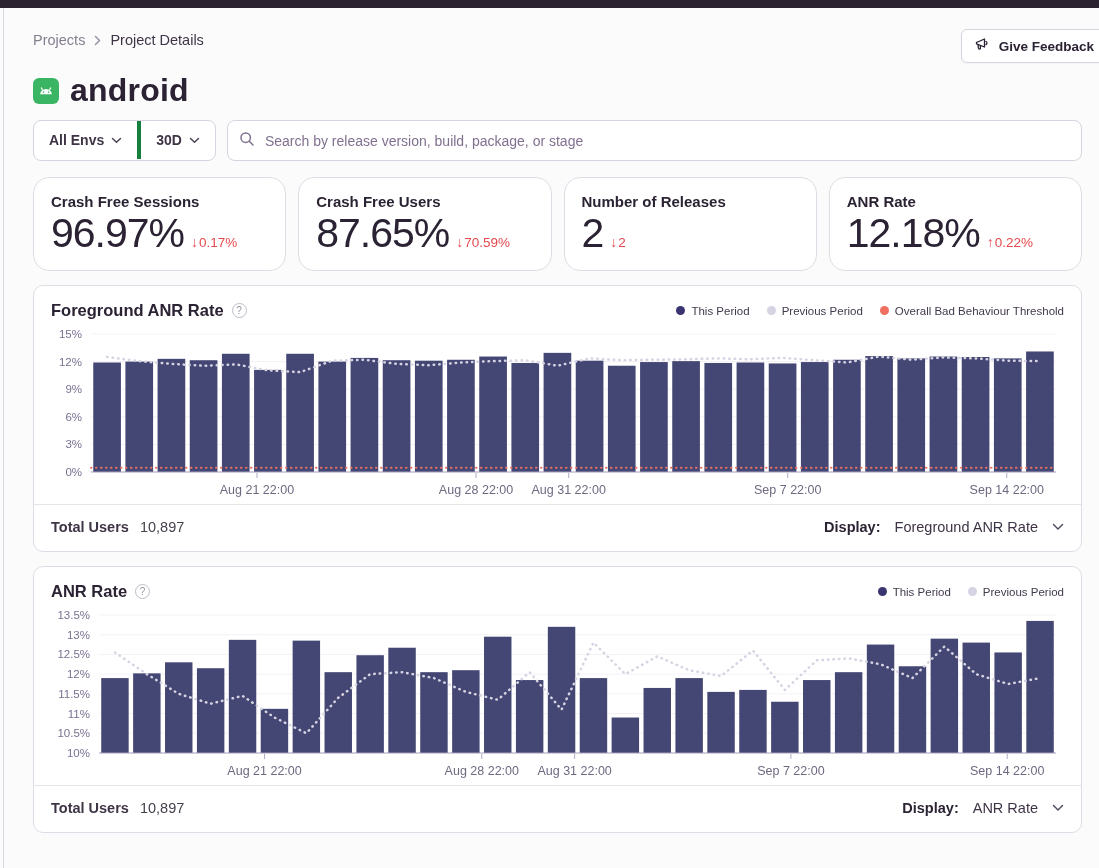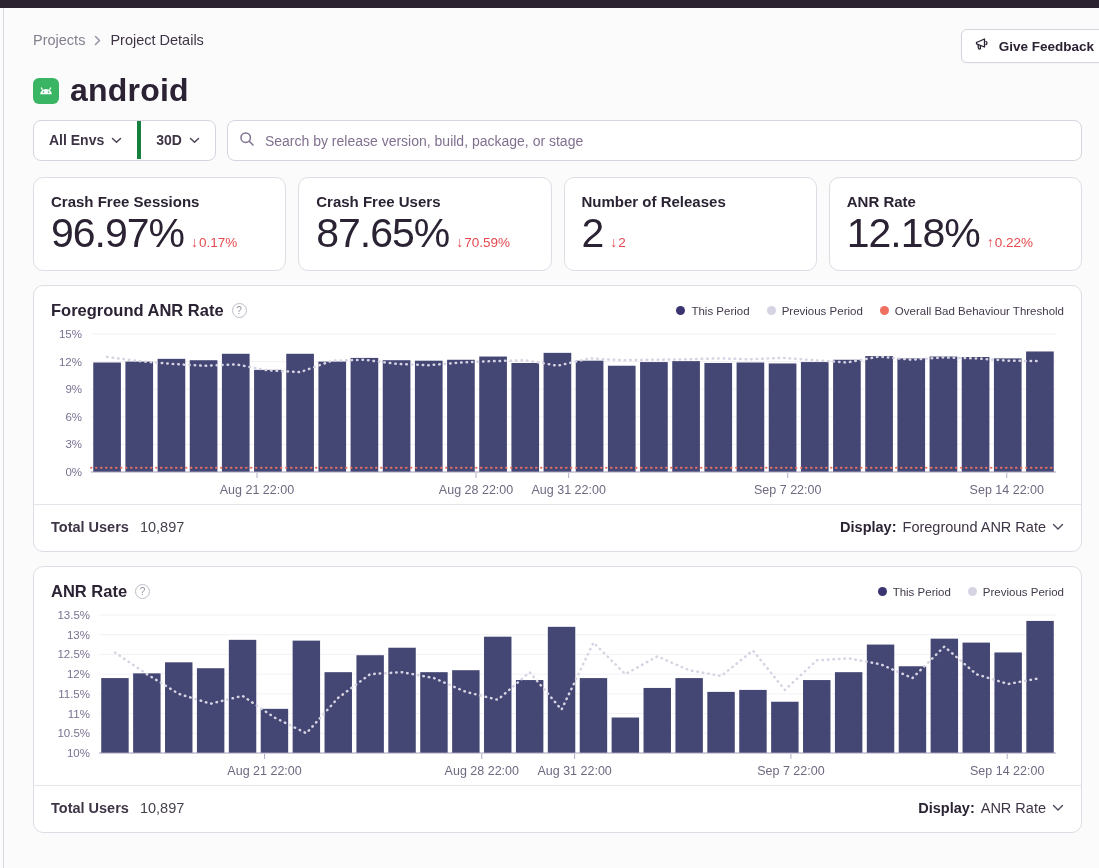--- a/index.html
+++ b/index.html
@@ -43,21 +43,21 @@
   .search-wrap input {
     width: 100%; height: 41px; border: 1px solid #d8d3de; border-radius: 8px;
     padding: 0 12px 0 37px; font-size: 14px; color: #2b2233; background: #fff; outline: none;
     font-family: "Liberation Sans", sans-serif;
   }
   .search-wrap input::placeholder { color: #80708f; }
   .search-icon { position: absolute; left: 12px; top: 11px; }
 
   
   .cards { display: grid; grid-template-columns: repeat(4, 1fr); gap: 12px; margin-top: 16px; }
-  .stat-card { background: #fff; border: 1px solid #e0dce5; border-radius: 10px; padding: 15px 17px 10px; height: 94px; }
+  .stat-card { background: #fff; border: 1px solid #e0dce5; border-radius: 16px; padding: 15px 17px 10px; height: 94px; }
   .stat-label { font-size: 15px; font-weight: bold; color: #2b2233; }
   .stat-value-row { display: flex; align-items: baseline; gap: 7px; margin-top: 2px; }
   .stat-value { font-size: 41px; font-weight: 400; letter-spacing: -1px; color: #2b2233; line-height: 1.05; }
   .stat-delta { font-size: 13.5px; color: #e5484d; display: inline-flex; align-items: baseline; }
   .stat-delta .arrow { font-size: 14px; margin-right: 1px; }
 
   
   .chart-card { background: #fff; border: 1px solid #e0dce5; border-radius: 10px; margin-top: 14px; overflow: hidden; }
   .chart-head { display: flex; align-items: center; padding: 15px 17px 2px; }
   .chart-title { font-size: 16.5px; font-weight: bold; color: #2b2233; }
@@ -65,21 +65,21 @@
     color: #9b94a5; font-size: 10px; display: inline-flex; align-items: center; justify-content: center; cursor: pointer; }
   .legend { margin-left: auto; display: flex; gap: 17px; align-items: flex-start; }
   .legend-item { display: flex; align-items: center; gap: 6px; font-size: 11.5px; color: #433a4d; cursor: pointer; }
   .legend-dot { width: 9px; height: 9px; border-radius: 50%; flex: none; }
   svg.chart { display: block; }
   .chart-foot { border-top: 1px solid #e6e3ea; display: flex; align-items: center; justify-content: space-between;
     padding: 14px 17px 16px; }
   .foot-left { display: flex; align-items: baseline; gap: 11px; font-size: 14.5px; }
   .foot-left .lbl { font-weight: bold; color: #3e3446; }
   .foot-left .val { color: #463f4d; }
-  .foot-right { display: flex; align-items: center; gap: 6px; font-size: 14.5px; cursor: pointer; }
+  .foot-right { display: flex; align-items: center; gap: 14px; font-size: 14.5px; cursor: pointer; }
   .foot-right .lbl { font-weight: bold; color: #2b2233; }
   .foot-right .val { color: #3e3446; }
 </style>
 </head>
 <body>
 
 <div class="topbar"></div>
 <div class="leftline"></div>
 
 <div class="content">

